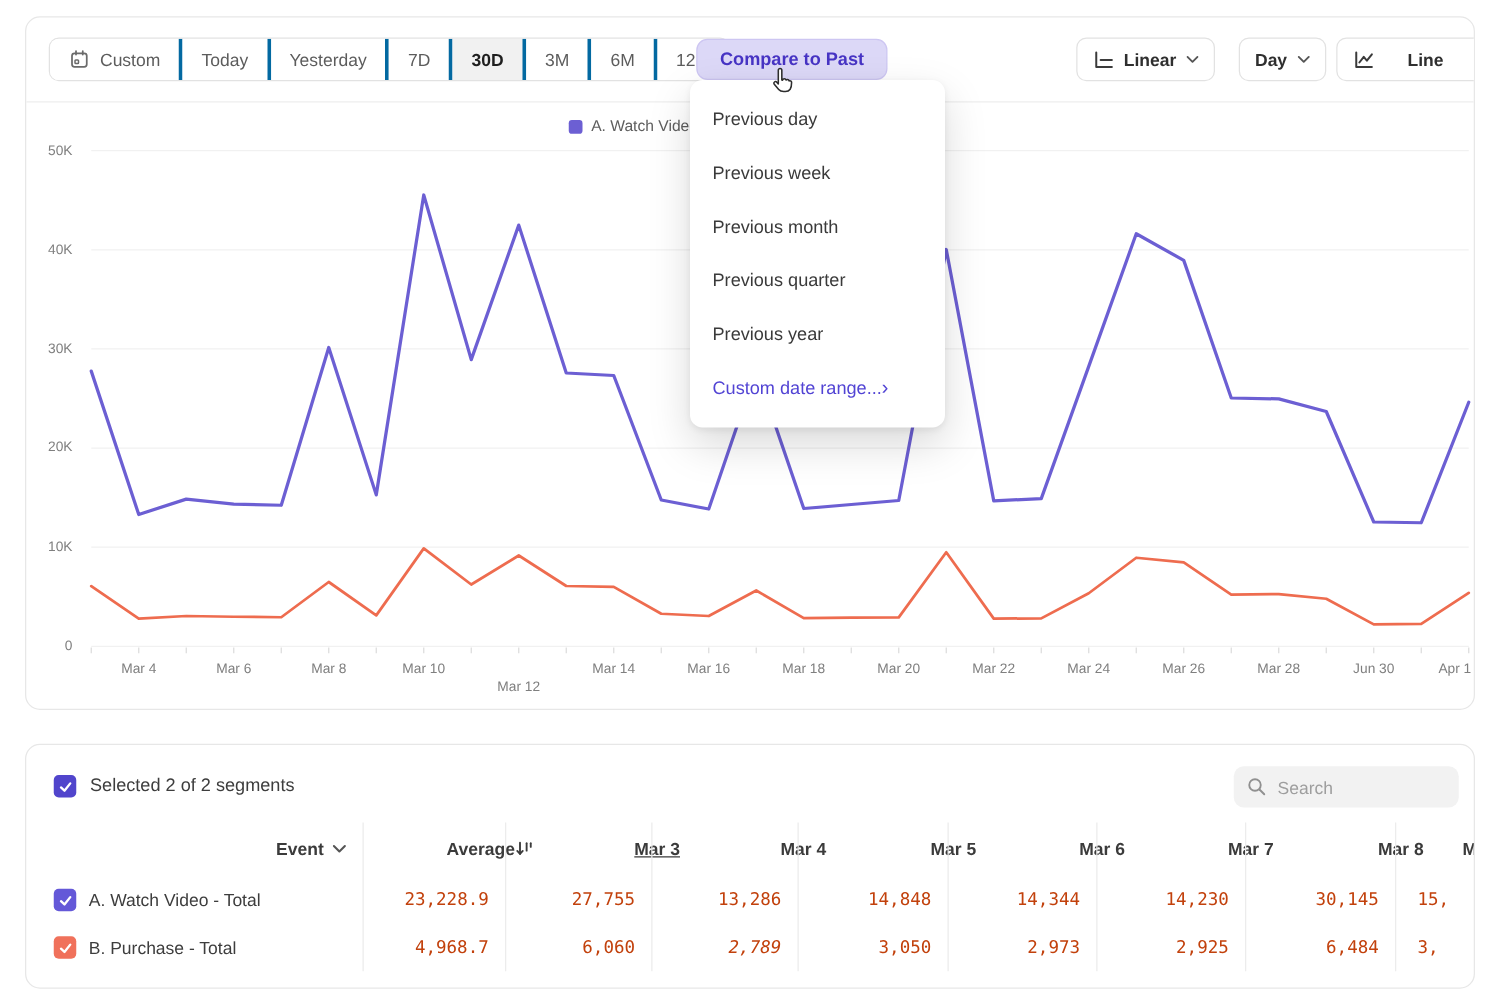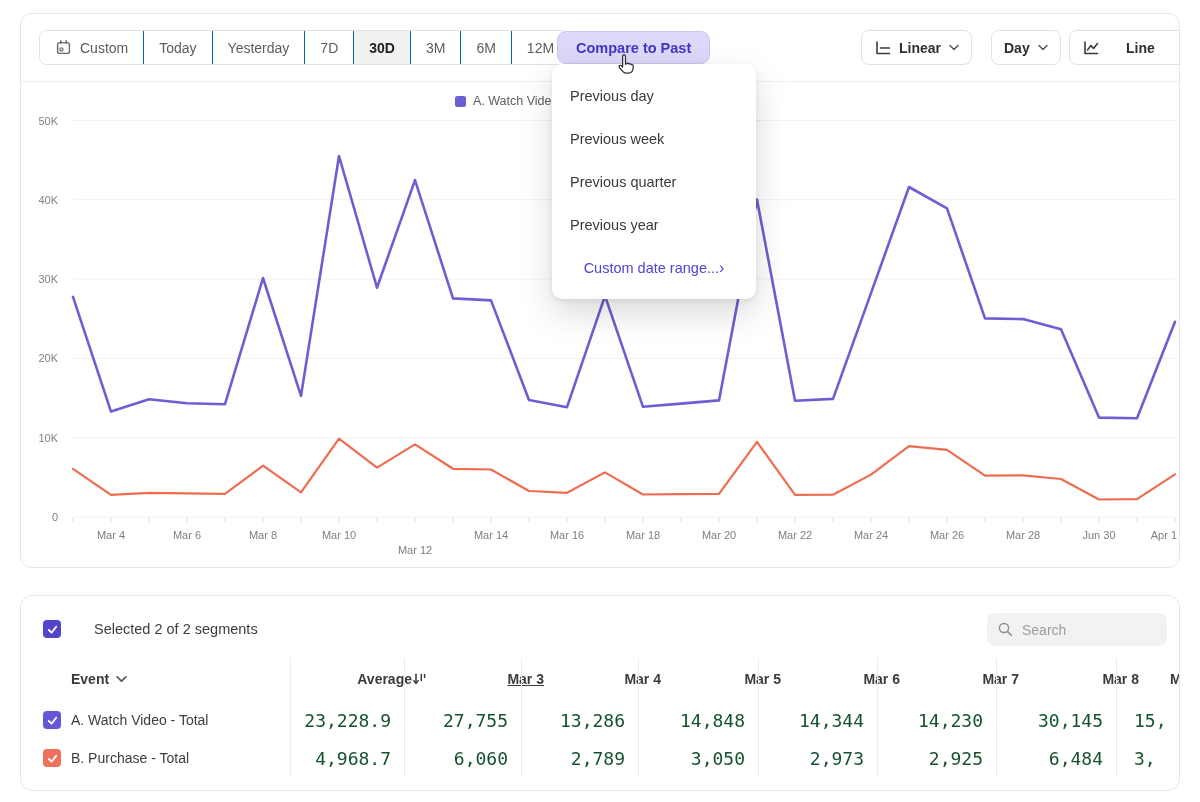--- a/index.html
+++ b/index.html
@@ -7,21 +7,21 @@
     font-family:"Liberation Sans", sans-serif; -webkit-font-smoothing:antialiased; }
   .card { position:absolute; background:#fff; border:1px solid #e7e7e7; border-radius:12px; }
   #chart-card { left:20px; top:13px; width:1160px; height:555px; overflow:hidden; }
   #table-card { left:20px; top:595px; width:1160px; height:196px; overflow:hidden; }
 
   
   .toolbar { position:absolute; left:0; top:0; width:100%; height:68px; border-bottom:1px solid #eeeeee; }
   .seg-group { position:absolute; left:18px; top:16px; height:35px; display:flex; align-items:stretch;
     border:1px solid #e2e2e2; border-radius:8px; overflow:hidden; background:#fff; }
   .seg { display:flex; align-items:center; gap:8px; padding:0 15px; background:#fff; border:none;
-    border-right:1px solid #0369a1; font-family:"Liberation Sans",sans-serif; font-size:14px; color:#5c5c5c; cursor:pointer; white-space:nowrap; }
+    border-right:3px solid #0369a1; font-family:"Liberation Sans",sans-serif; font-size:14px; color:#5c5c5c; cursor:pointer; white-space:nowrap; }
   .seg:last-child { border-right:none; }
   .seg.sel { background:#f1f1f1; color:#1f1f1f; font-weight:700; }
   .icon { display:inline-flex; align-items:center; justify-content:center; }
   .btn { position:absolute; top:16px; height:35px; display:flex; align-items:center; gap:8px;
     background:#fff; border:1px solid #e2e2e2; border-radius:8px; font-size:14px; color:#2f2f2f;
     padding:0 12px; cursor:pointer; font-family:"Liberation Sans",sans-serif; font-weight:600; }
   .chev { width:10px; height:7px; }
   #compare-btn { position:absolute; left:536px; top:17px; height:33px; padding:0 18px; display:flex; align-items:center;
     background:#dcd8f7; color:#4734c4; border:1px solid #cdc6f2; border-radius:9px;
     font-size:14.5px; font-weight:700; cursor:pointer; font-family:"Liberation Sans",sans-serif; }
@@ -33,39 +33,39 @@
 
   
   #chart-svg { position:absolute; left:0; top:97px; }
   .ylab { position:absolute; width:32px; text-align:right; font-size:11px; color:#7f7f7f; height:14px; line-height:14px; }
   .xlab { position:absolute; width:60px; text-align:center; font-size:11px; color:#7f7f7f; top:515px; }
 
   
   #compare-menu { position:absolute; left:552px; top:64px; width:204px; padding:10px 0; background:#fff;
     border-radius:10px; box-shadow:0 2px 6px rgba(0,0,0,.07), 0 14px 34px rgba(0,0,0,.15); z-index:50; }
   .menu-item { height:43px; display:flex; align-items:center; padding:0 18px; font-size:14.5px; color:#3a3a3a; cursor:pointer; }
-  .menu-item.custom { color:#5244d4; justify-content:center; }
+  .menu-item.custom { color:#5244d4; justify-content:flex-start; }
   .menu-item.custom .arrow { color:#5244d4; font-size:16px; line-height:1; }
   #cursor { position:absolute; left:613px; top:52px; z-index:60; pointer-events:none; }
 
   
   .panel-head { position:absolute; left:0; top:0; width:100%; height:60px; }
   .cb { width:18px; height:18px; border-radius:4px; display:inline-flex; align-items:center; justify-content:center; flex:0 0 18px; cursor:pointer; }
   #summary-row { position:absolute; left:22px; top:24px; display:flex; align-items:center; gap:11px; }
-  #summary-text { font-size:14.5px; color:#3d3d3d;margin-left:22px; }
+  #summary-text { font-size:14.5px; color:#3d3d3d; }
   #search-box { position:absolute; right:12px; top:17px; width:180px; height:33px; background:#f2f2f2;
     border-radius:8px; display:flex; align-items:center; padding:0 10px; gap:8px; }
   #search-box input { border:none; outline:none; background:transparent; font-size:14px; color:#444; width:130px;
     font-family:"Liberation Sans",sans-serif; }
   #search-box input::placeholder { color:#9e9e9e; }
 
   .thead { position:absolute; left:0; top:66px; width:1300px; height:34px; display:flex; align-items:center; }
   .trow  { position:absolute; left:0; width:1300px; height:38px; display:flex; align-items:center; }
   .cell { flex:0 0 auto; display:flex; align-items:center; justify-content:flex-end; padding-right:13px;
-    font-size:18px; color:#14532d; font-family:"DejaVu Sans Mono", monospace; }
+    font-size:14px; color:#c2410c; font-family:"DejaVu Sans Mono", monospace; }
   .hcell { flex:0 0 auto; display:flex; align-items:center; justify-content:flex-end; padding-right:13px;
     font-size:14px; color:#3b3b3b; font-weight:700; font-family:"Liberation Sans",sans-serif; cursor:pointer; }
   .hcell.event, .cell.event { justify-content:flex-start; padding-left:22px; gap:10px; }
   .cell.event { font-family:"Liberation Sans",sans-serif; font-size:14px; color:#3d3d3d; }
   .hcell.event { padding-left:50px; gap:7px; }
   .cell.clipcol, .hcell.clipcol { justify-content:flex-start; padding-left:18px; }
   .vsep { position:absolute; top:62px; width:1px; height:119px; background:#ececec; }
 </style>
 </head>
 <body>
@@ -215,20 +215,21 @@
       <line x1="1154" y1="407" x2="1154" y2="411.5" stroke="#dcdcdc" stroke-width="1"></line>
       <polyline points="52,185.9 90,300.6 128,288.3 166,292.3 204,293.2 242,167.0 280,284.9 318,45.0 356,176.7 394,69.1 432,187.4 470,189.4 508,289.0 546,296.2 584,184.8 622,295.8 660,292.6 698,289.4 736,88.6 774,289.7 812,287.9 850,182.1 888,76.0 926,97.3 964,207.4 1002,208.1 1040,218.2 1078,306.6 1116,307.2 1154,210.8" fill="none" stroke="#6C5FD3" stroke-width="2.6" stroke-linejoin="round" stroke-linecap="round"></polyline>
       <polyline points="52,357.9 90,383.9 128,381.8 166,382.4 204,382.8 242,354.6 280,381.3 318,327.7 356,356.6 394,333.4 432,357.8 470,358.5 508,380.0 546,381.8 584,361.4 622,383.5 660,383.1 698,382.9 736,330.8 774,383.9 812,383.7 850,363.6 888,335.2 926,338.9 964,364.7 1002,364.3 1040,368.0 1078,388.5 1116,388.1 1154,363.3" fill="none" stroke="#EE6C4F" stroke-width="2.2" stroke-linejoin="round" stroke-linecap="round"></polyline>
     </svg>
 </div>
 
 <div id="compare-menu">
   <div id="menu-items">
       <div class="menu-item">Previous day</div>
       <div class="menu-item">Previous week</div>
+      <div class="menu-item">Previous month</div>
       <div class="menu-item">Previous quarter</div>
       <div class="menu-item">Previous year</div>
     </div>
   <div class="menu-item custom">
     <span>Custom date range...</span>
     <span class="arrow">›</span>
   </div>
 </div>
 
 <svg id="cursor" width="26" height="26" viewBox="0 0 24 24">
@@ -249,21 +250,21 @@
       <span class="icon">
         <svg width="17" height="17" viewBox="0 0 17 17">
             <circle cx="7" cy="7" r="4.6" fill="none" stroke="#909090" stroke-width="1.5"></circle>
             <line x1="10.6" y1="10.6" x2="14.4" y2="14.4" stroke="#909090" stroke-width="1.5" stroke-linecap="round"></line>
           </svg>
       </span>
       <input type="text" placeholder="Search" style="">
     </div>
   </div>
   <div class="thead" id="thead">
-      <div class="hcell event" style="width: 269px;">
+      <div class="hcell event" style="width: 269px; justify-content: flex-end;">
         <span>Event</span>
         <span class="icon">
           <svg width="11" height="8" viewBox="0 0 10 7">
             <polyline points="1,1.5 5,5.5 9,1.5" fill="none" stroke="#555" stroke-width="1.5" stroke-linecap="round" stroke-linejoin="round"></polyline>
           </svg>
         </span>
       </div>
       <div class="hcell" style="width: 114px; margin-left: 36px;">
         <span>Average</span>
         <span class="icon">
@@ -320,21 +321,21 @@
         <div class="cell event" style="width: 269px;">
           <span class="cb" style="background: rgb(240, 113, 91);">
             <svg width="13" height="13" viewBox="0 0 14 14">
               <polyline points="3,7.5 6,10.3 11,4" fill="none" stroke="#fff" stroke-width="2" stroke-linecap="round" stroke-linejoin="round"></polyline>
             </svg>
           </span>
           <span>B. Purchase - Total</span>
         </div>
         <div class="cell" style="width: 114px;">4,968.7</div>
         <div class="cell" style="width: 117px;">6,060</div>
-        <div class="cell" style="width: 117px;">2,789</div>
+        <div class="cell" style="width: 117px; font-style: italic;">2,789</div>
         <div class="cell" style="width: 120px;">3,050</div>
         <div class="cell" style="width: 119px;">2,973</div>
         <div class="cell" style="width: 119px;">2,925</div>
         <div class="cell" style="width: 120px;">6,484</div>
         <div class="cell clipcol" style="width: 120px;">3,</div>
       </div>
     </div>
   <div id="seps">
       <div class="vsep" style="left: 269px;"></div>
       <div class="vsep" style="left: 383px;"></div>

